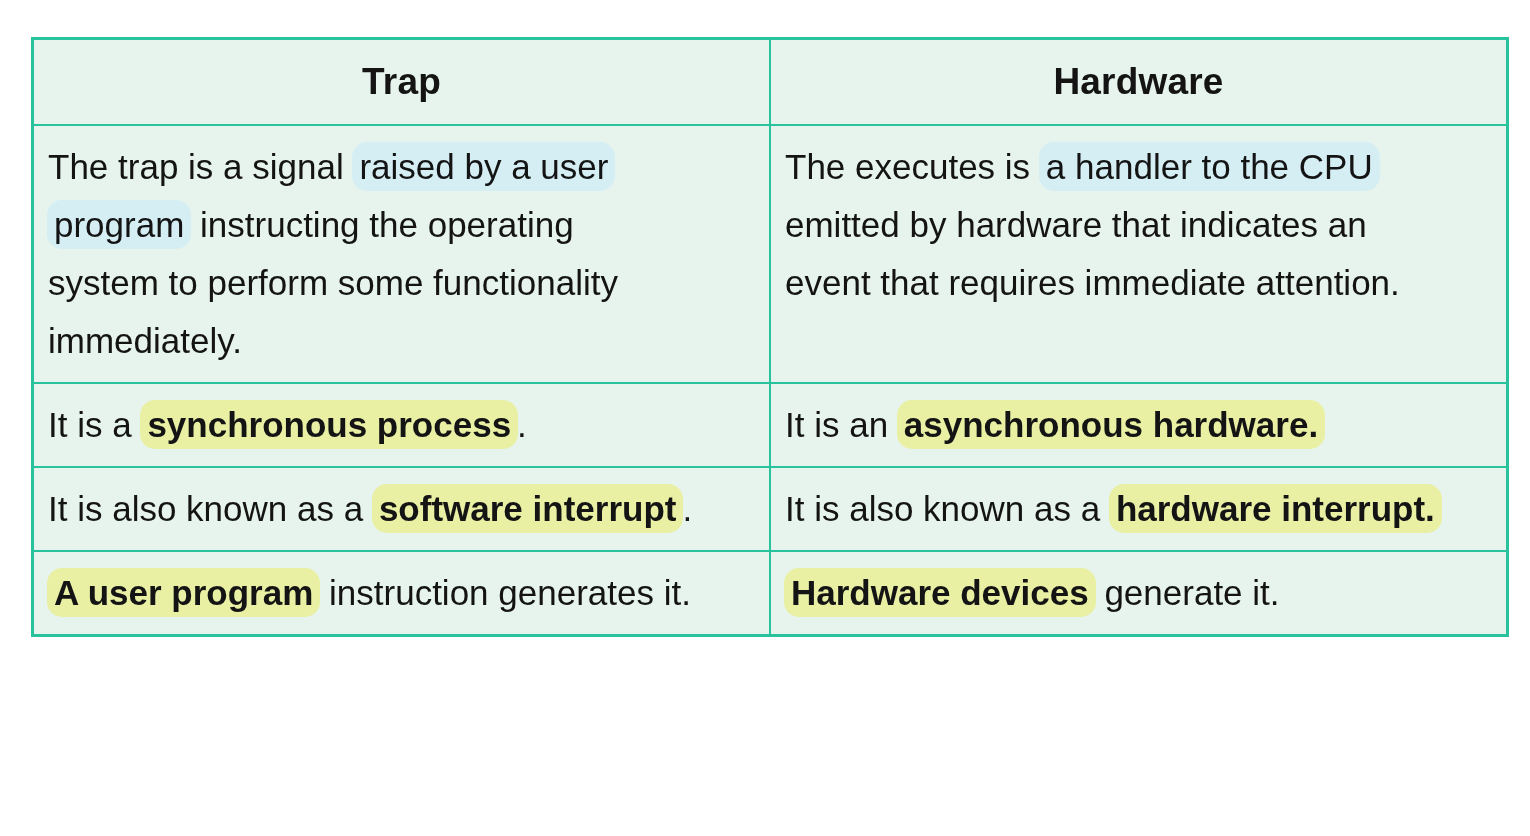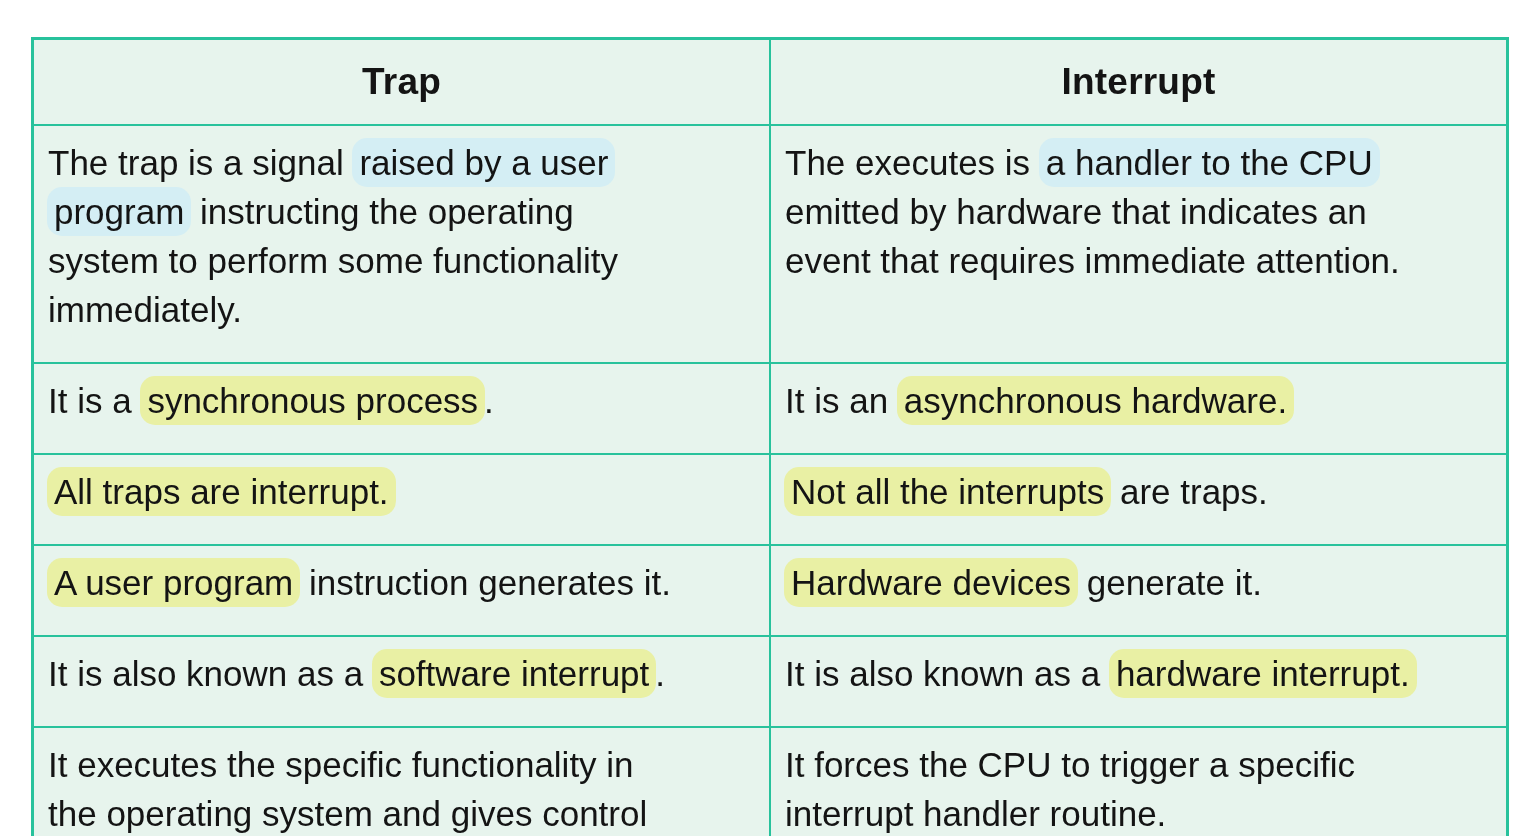--- a/index.html
+++ b/index.html
@@ -36,75 +36,64 @@
   }
   th {
     height: 86px;
     font-size: 37px;
     font-weight: 700;
     text-align: center;
     vertical-align: middle;
     letter-spacing: 0.2px;
   }
   td {
-    padding: 12px 16px 28px 14px;
+    padding: 12px 16px 12px 14px;
     vertical-align: top;
     font-size: 35px;
-    line-height: 49px;
+    line-height: 58px;
     white-space: pre-wrap;
   }
   .hl {
     padding: 5px 7px;
     margin: 0 -1px;
     border-radius: 15px;
     box-decoration-break: clone;
     -webkit-box-decoration-break: clone;
   }
   .hl-blue { background: var(--hl-blue); }
-  .hl-yellow { background: var(--hl-yellow); }
+  .hl-yellow { background: var(--hl-yellow); font-weight: bold; }
 </style>
 </head>
 <body>
 
 <div class="table-wrap">
   <table class="compare">
     <thead>
       <tr>
         <th>Trap</th>
-        <th>Interrupt</th>
+        <th>Hardware</th>
       </tr>
     </thead>
     <tbody>
         <tr>
           <td><span>The trap is a signal </span><span class="hl hl-blue">raised by a user
 program</span><span> instructing the operating
 system to perform some functionality
 immediately.</span></td>
           <td><span>The executes is </span><span class="hl hl-blue">a handler to the CPU</span><span>
 emitted by hardware that indicates an
 event that requires immediate attention.</span></td>
         </tr>
         <tr>
           <td><span>It is a </span><span class="hl hl-yellow">synchronous process</span><span>.</span></td>
           <td><span>It is an </span><span class="hl hl-yellow">asynchronous hardware.</span></td>
         </tr>
         <tr>
-          <td><span class="hl hl-yellow">All traps are interrupt.</span></td>
-          <td><span class="hl hl-yellow">Not all the interrupts</span><span> are traps.</span></td>
+          <td><span>It is also known as a </span><span class="hl hl-yellow">software interrupt</span><span>.</span></td>
+          <td><span>It is also known as a </span><span class="hl hl-yellow">hardware interrupt.</span></td>
         </tr>
         <tr>
           <td><span class="hl hl-yellow">A user program</span><span> instruction generates it.</span></td>
           <td><span class="hl hl-yellow">Hardware devices</span><span> generate it.</span></td>
-        </tr>
-        <tr>
-          <td><span>It is also known as a </span><span class="hl hl-yellow">software interrupt</span><span>.</span></td>
-          <td><span>It is also known as a </span><span class="hl hl-yellow">hardware interrupt.</span></td>
-        </tr>
-        <tr>
-          <td><span>It executes the specific functionality in
-the operating system and gives control
-to the trap handler.</span></td>
-          <td><span>It forces the CPU to trigger a specific
-interrupt handler routine.</span></td>
         </tr>
       </tbody>
   </table>
 </div>
 
 </body></html>

